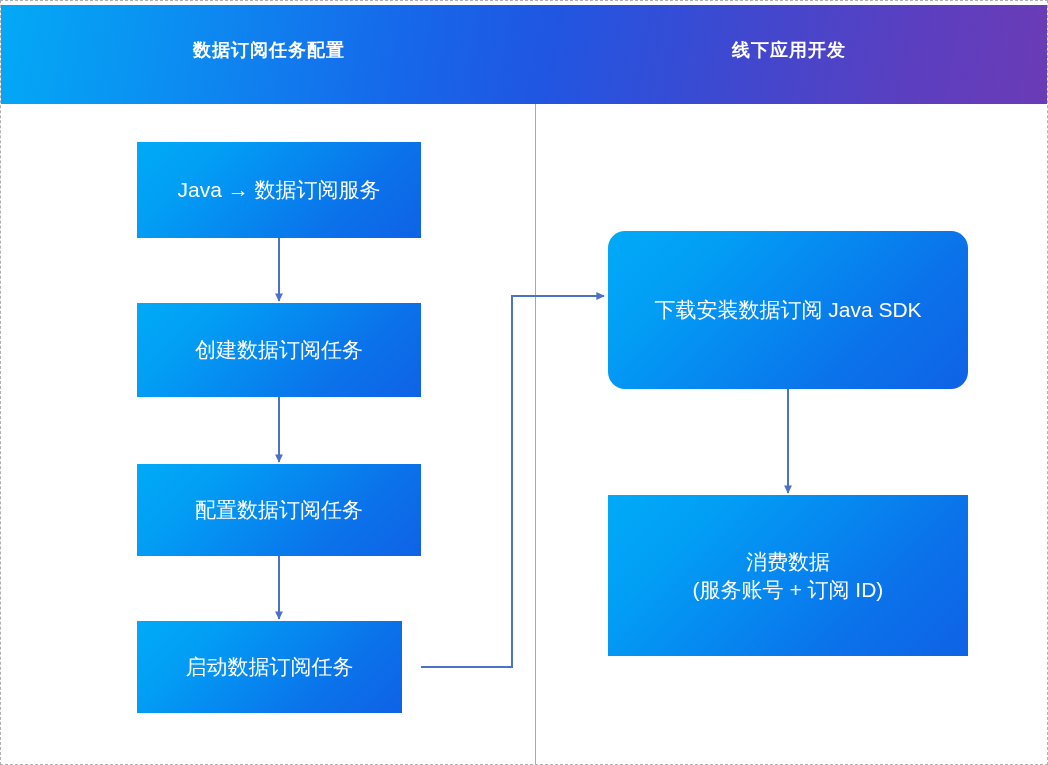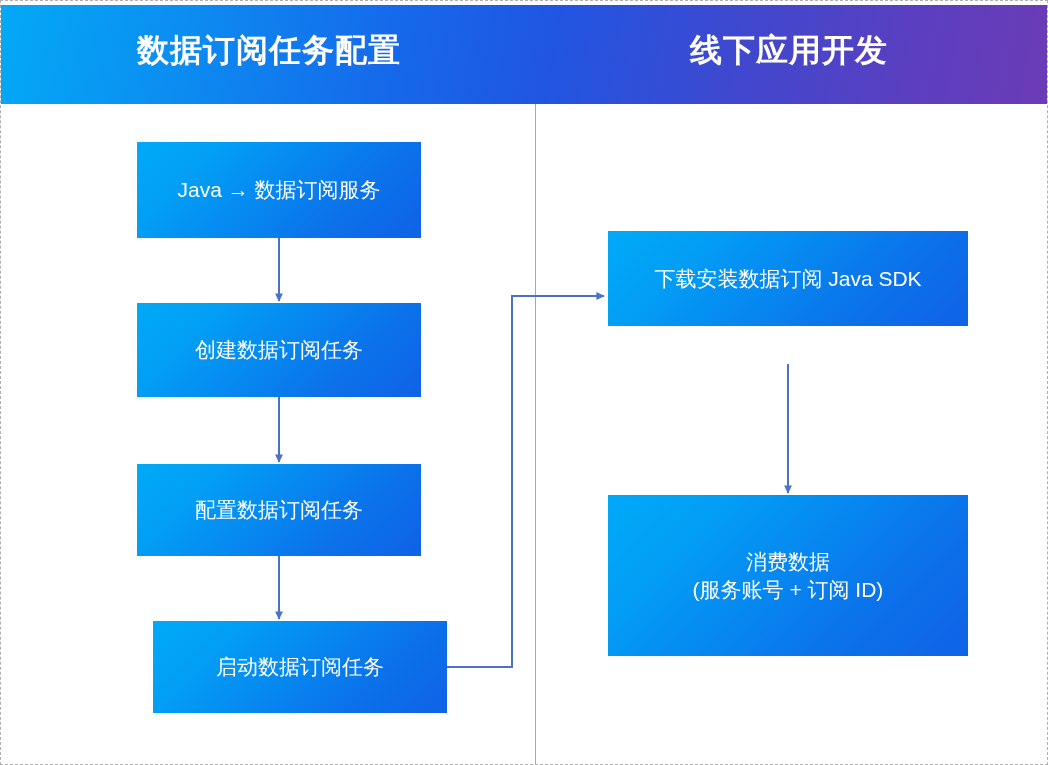--- a/index.html
+++ b/index.html
@@ -37,21 +37,21 @@
         #3f48cf 70%,
         #5a3fc0 86%,
         #6c3bb6 100%);
   }
   .header-title {
     position: absolute;
     top: 0;
     height: 99px;
     line-height: 99px;
     color: #ffffff;
-    font-size: 32px;
+    font-size: 18px;
     font-weight: bold;
     letter-spacing: 1px;
     text-align: center;
     white-space: nowrap;
     user-select: none;
   }
   #hdr-left  { left: 118px; width: 300px; }
   #hdr-right { left: 638px; width: 300px; }
 
   
@@ -82,24 +82,24 @@
     font-size: 21px;
     line-height: 1.32;
     white-space: pre-line;
     user-select: none;
   }
 
   
   #node-enos    { left: 136px; top: 141px; width: 284px; height: 96px; }
   #node-create  { left: 136px; top: 302px; width: 284px; height: 94px; }
   #node-config  { left: 136px; top: 463px; width: 284px; height: 92px; }
-  #node-start   { left: 152px; top: 620px; width: 294px; height: 92px; }
+  #node-start   { left: 136px; top: 620px; width: 265px; height: 92px; }
 
   
-  #node-sdk     { left: 607px; top: 230px; width: 360px; height: 95px; }
+  #node-sdk     { left: 607px; top: 230px; width: 360px; height: 158px; border-radius: 17px; }
   #node-consume { left: 607px; top: 494px; width: 360px; height: 161px; }
 
   .node-label { display: block; }
 
   
   #connectors {
     position: absolute;
     left: 0;
     top: 0;
     width: 1048px;

